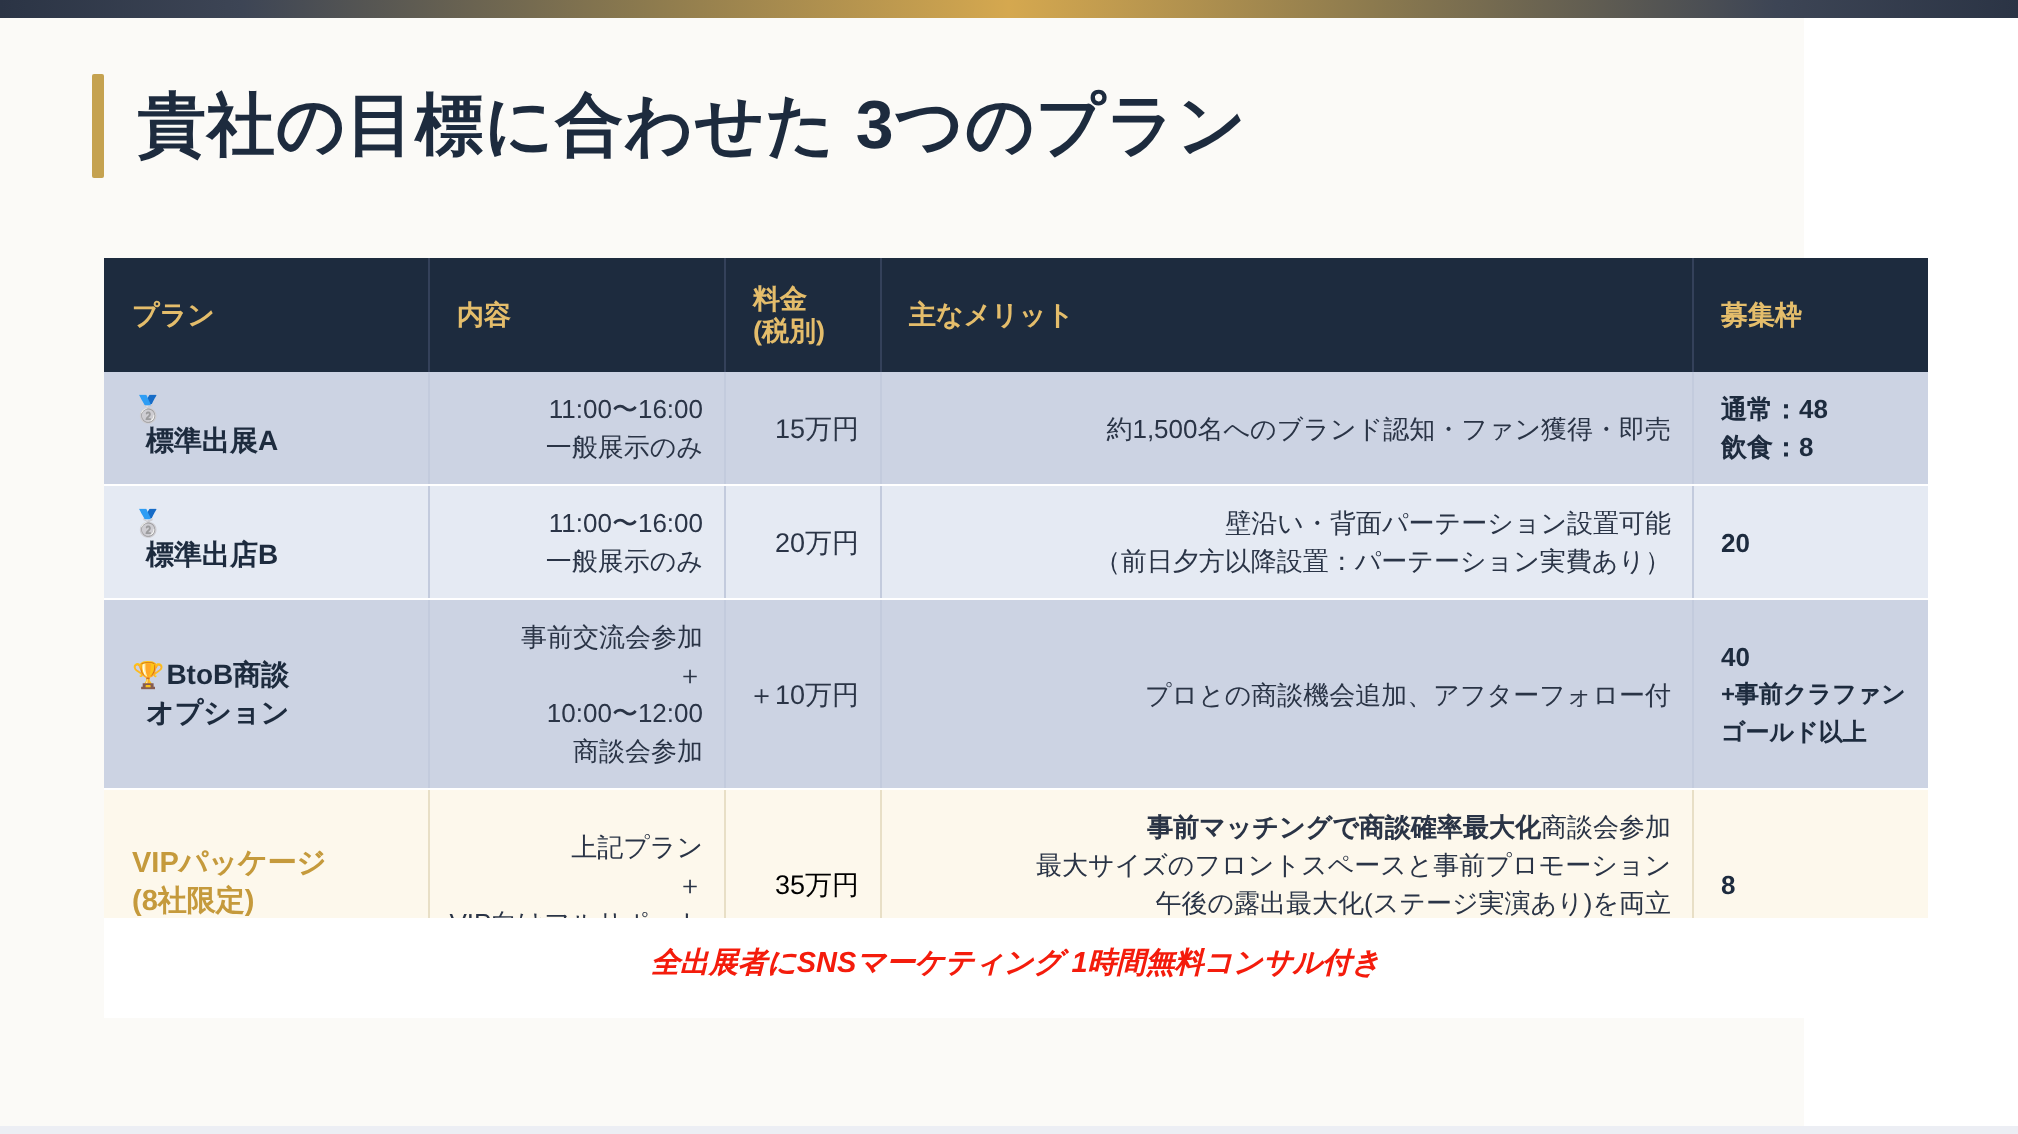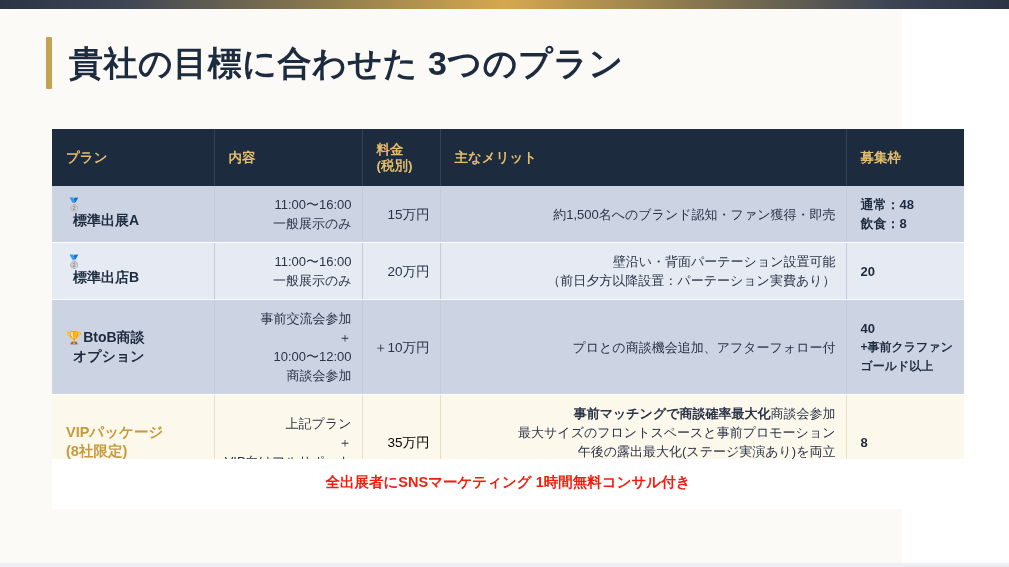--- a/index.html
+++ b/index.html
@@ -171,20 +171,21 @@
   
   .notes {
     position: absolute;
     left: 52px;
     top: 459px;
     width: 912px;
     background: #ffffff;
     padding: 10px 0 13px;
     box-sizing: border-box;
     text-align: center;
+    font-style: italic;
   }
   .note-line {
     color: #f41c0c;
     font-weight: bold;
     font-size: 14.5px;
     line-height: 27px;
   }
   .bottom-edge {
     position: absolute;
     left: 0;

